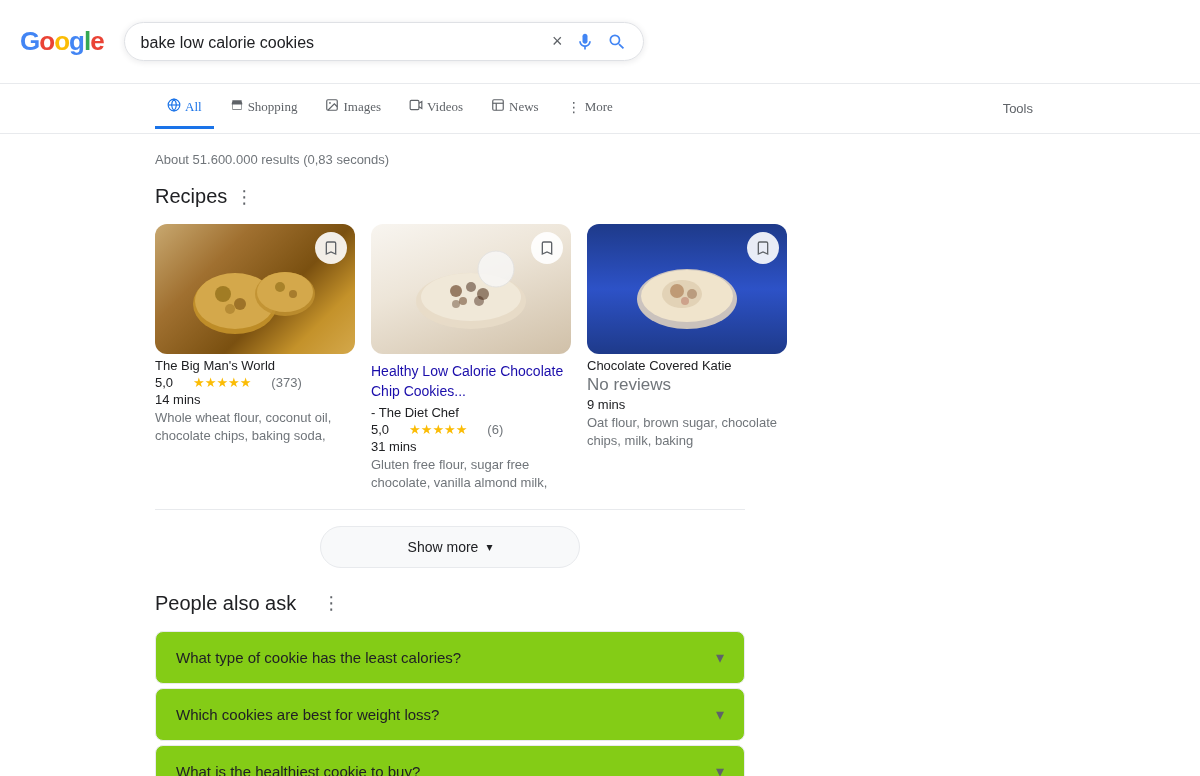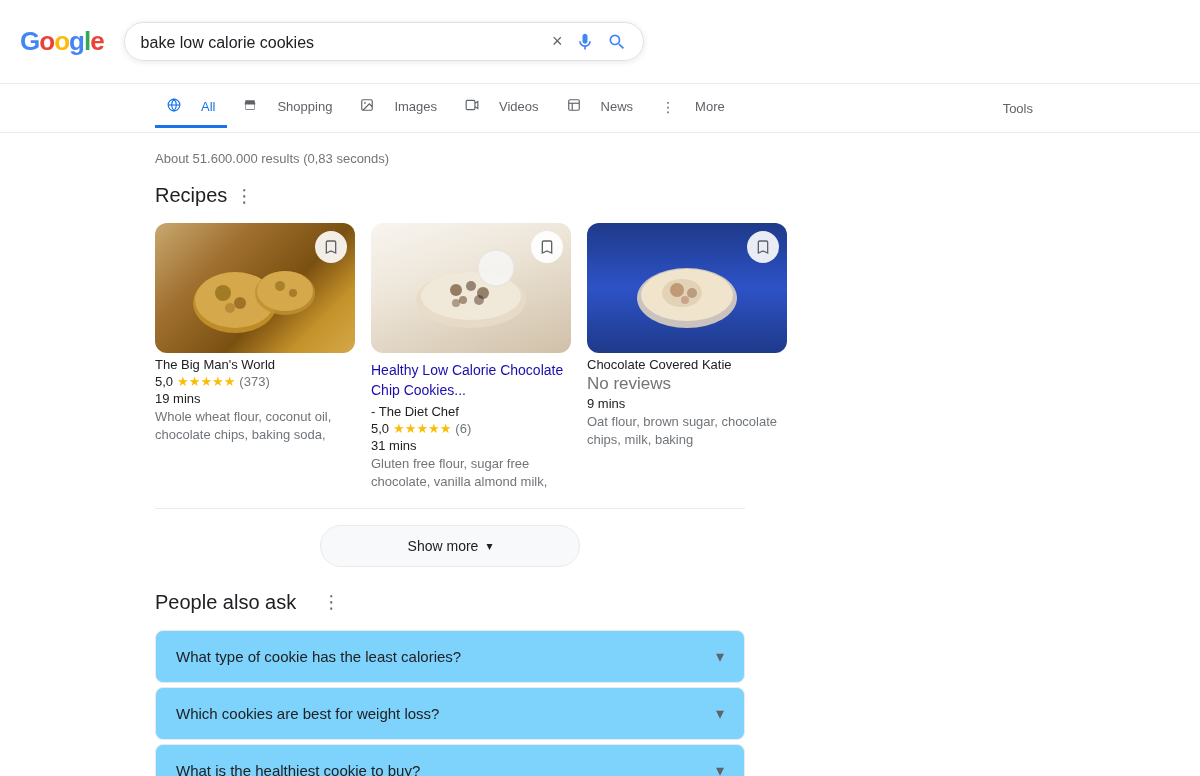--- a/index.html
+++ b/index.html
@@ -18,59 +18,59 @@
     .search-bar { display: flex; align-items: flex-end; border: 1px solid #dfe1e5; border-radius: 24px; padding: 8px 16px; width: 520px; gap: 10px; box-shadow: 0 1px 6px rgba(32,33,36,.1); }
     .search-input { flex: 1; border: none; outline: none; font-size: 16px; color: #202124; }
     .search-icons { display: flex; align-items: center; gap: 12px; }
     .icon-btn { background: none; border: none; cursor: pointer; display: flex; align-items: center; color: #5f6368; font-size: 18px; }
     .clear-icon { color: #5f6368; font-size: 18px; }
     .mic-icon { color: #4285f4; font-size: 20px; }
     .search-icon-btn { color: #4285f4; font-size: 20px; }
 
     
     .nav-tabs { display: flex; align-items: center; padding: 4px 155px; border-bottom: 1px solid #e8eaed; gap: 4px; }
-    .nav-tab { display: flex; align-items: center; gap: 20px; padding: 10px 12px; color: #5f6368; cursor: pointer; font-size: 13px; border-bottom: 3px solid transparent; text-decoration: none; }
+    .nav-tab { display: flex; align-items: center; gap: 4px; padding: 10px 12px; color: #5f6368; cursor: pointer; font-size: 13px; border-bottom: 3px solid transparent; text-decoration: none; font-family: Liberation Serif, serif; }
     .nav-tab.active { color: #1a73e8; border-bottom: 3px solid #1a73e8; }
     .tab-icon { font-size: 14px; }
     .tools-tab { margin-left: auto; padding: 10px 12px; color: #5f6368; cursor: pointer; font-size: 13px; text-align: center; }
 
     
     .results-area { padding: 10px 155px 30px; max-width: 900px; }
     .results-count { color: #70757a; font-size: 13px; margin-bottom: 18px; margin-top: 8px; }
 
     
     .section-header { display: flex; align-items: center; gap: 8px; margin-bottom: 16px; }
     .section-title { font-size: 20px; color: #202124; font-weight: normal; }
     .section-menu { color: #5f6368; cursor: pointer; font-size: 18px; }
 
     .recipes-grid { display: flex; gap: 16px; margin-bottom: 16px; }
     .recipe-card { width: 200px; cursor: pointer; }
     .recipe-img-container { position: relative; width: 200px; height: 130px; border-radius: 12px; overflow: hidden; background: #e8eaed; }
     .bookmark-btn { position: absolute; top: 8px; right: 8px; background: rgba(255,255,255,0.9); border-radius: 50%; width: 32px; height: 32px; display: flex; align-items: center; justify-content: center; cursor: pointer; border: none; color: #5f6368; }
 
     .recipe-title { color: #1a0dab; font-size: 14px; margin-top: 8px; line-height: 1.4; }
     .recipe-source { color: #202124; font-size: 13px; margin-top: 4px; }
-    .recipe-rating { display: flex; align-items: flex-start; gap: 4px; margin-top: 2px; font-size: 13px; }
+    .recipe-rating { display: flex; align-items: flex-start; gap: 20px; margin-top: 2px; font-size: 13px; }
     .stars { color: #fbbc05; font-size: 13px; }
     .rating-count { color: #70757a; }
     .recipe-time { color: #202124; font-size: 13px; margin-top: 2px; }
     .recipe-ingredients { color: #70757a; font-size: 13px; margin-top: 2px; line-height: 1.4; }
 
     
     .show-more-container { display: flex; justify-content: center; margin: 16px 0 24px; }
     .show-more-btn { display: flex; align-items: center; gap: 8px; padding: 12px 60px; border: 1px solid #e8eaed; border-radius: 24px; background: #f8f9fa; color: #202124; cursor: pointer; font-size: 14px; width: 260px; justify-content: center; }
     .chevron-down { font-size: 12px; }
 
     
     .paa-section { margin-top: 8px; }
     .paa-header { display: flex; align-items: center; gap: 26px; margin-bottom: 16px; }
     .paa-title { font-size: 20px; color: #202124; font-weight: normal; }
     .paa-menu { color: #5f6368; cursor: pointer; font-size: 18px; }
 
-    .paa-item { border: 1px solid #e8eaed; border-radius: 8px; margin-bottom: 4px; padding: 16px 20px; display: flex; justify-content: space-between; align-items: center; cursor: pointer; background: #7dd3fc; }
+    .paa-item { border: 1px solid #e8eaed; border-radius: 8px; margin-bottom: 4px; padding: 16px 20px; display: flex; justify-content: space-between; align-items: center; cursor: pointer; background: #84cc16; }
     .paa-question { font-size: 15px; color: #202124; }
     .paa-chevron { color: #5f6368; font-size: 16px; }
 
     .divider-line { border: none; border-top: 1px solid #e8eaed; margin: 8px 0; }
   </style>
 </head>
 <body>
 
 <div class="header">
   <div class="logo">
@@ -181,21 +181,21 @@
                 <path d="M17 3H7c-1.1 0-2 .9-2 2v16l7-3 7 3V5c0-1.1-.9-2-2-2z" stroke="#5f6368" stroke-width="2" fill="none"></path>
               </svg>
           </button>
         </div>
         <div class="recipe-source">The Big Man's World</div>
         <div class="recipe-rating">
           <span>5,0</span>
           <span class="stars">★★★★★</span>
           <span class="rating-count">(373)</span>
         </div>
-        <div class="recipe-time">19 mins</div>
+        <div class="recipe-time">14 mins</div>
         <div class="recipe-ingredients">Whole wheat flour, coconut oil, chocolate chips, baking soda,</div>
       </div>
 
       <div class="recipe-card">
         <div class="recipe-img-container">
           <div style="width:100%;height:100%;background:linear-gradient(160deg,#f8f5f0 0%,#ede5d8 40%,#d0c0a8 100%);display:flex;align-items:center;justify-content:center;">
             <svg width="140" height="100" viewBox="0 0 140 100">
               <ellipse cx="70" cy="62" rx="55" ry="28" fill="#e8dcc8" opacity="0.9"></ellipse>
               <ellipse cx="70" cy="58" rx="50" ry="24" fill="#f0e8d8"></ellipse>
               <circle cx="55" cy="52" r="6" fill="#5c3317" opacity="0.6"></circle>

